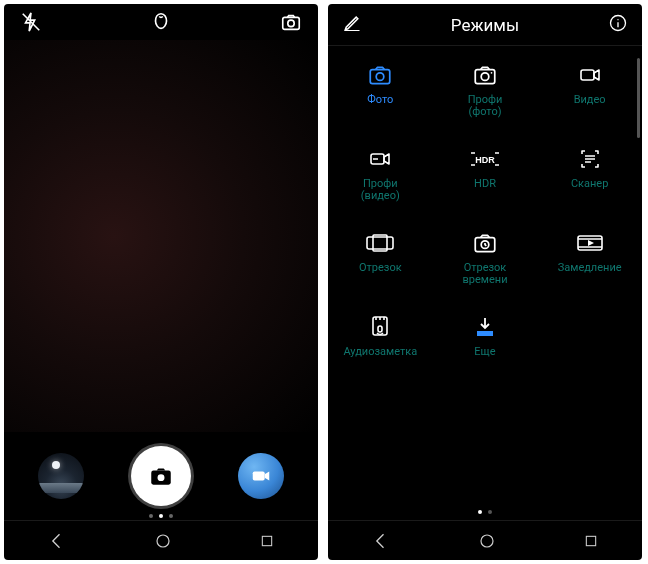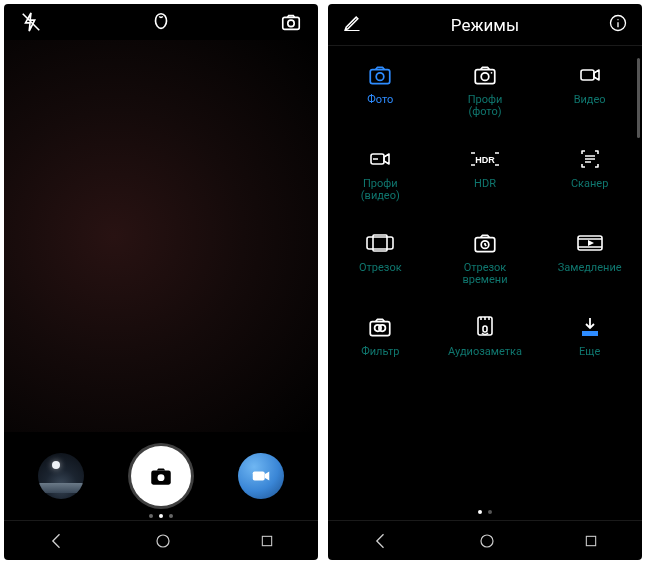--- a/index.html
+++ b/index.html
@@ -350,31 +350,20 @@
               <rect x="3" y="4" width="24" height="14" rx="2"></rect>
               <line x1="3" y1="7" x2="27" y2="7"></line>
               <line x1="3" y1="15" x2="27" y2="15"></line>
               <path d="M13 8 l6 3 -6 3 z" fill="#fff" stroke="none"></path>
             </svg>
           </div>
           <div class="mode-label">Замедление</div>
         </div>
         <div class="mode-item">
           <div class="mode-ico">
-            <svg width="30" height="26" viewBox="0 0 24 24" fill="none" stroke="#fff" stroke-width="1.6" stroke-linejoin="round">
-              <rect x="3" y="7" width="18" height="13" rx="2"></rect>
-              <path d="M8 7 l1.5-2 h5 L16 7"></path>
-              <circle cx="10" cy="13" r="3"></circle>
-              <circle cx="14" cy="13" r="3"></circle>
-            </svg>
-          </div>
-          <div class="mode-label">Фильтр</div>
-        </div>
-        <div class="mode-item">
-          <div class="mode-ico">
             <svg width="24" height="26" viewBox="0 0 24 26" fill="none" stroke="#fff" stroke-width="1.6" stroke-linejoin="round">
               <rect x="5" y="3" width="14" height="18" rx="2"></rect>
               <path d="M8 3 v3 M12 3 v3 M16 3 v3"></path>
               <rect x="10" y="12" width="4" height="6" rx="2"></rect>
               <path d="M9 19 q3 3 6 0"></path>
             </svg>
           </div>
           <div class="mode-label">Аудиозаметка</div>
         </div>
         <div class="mode-item">

